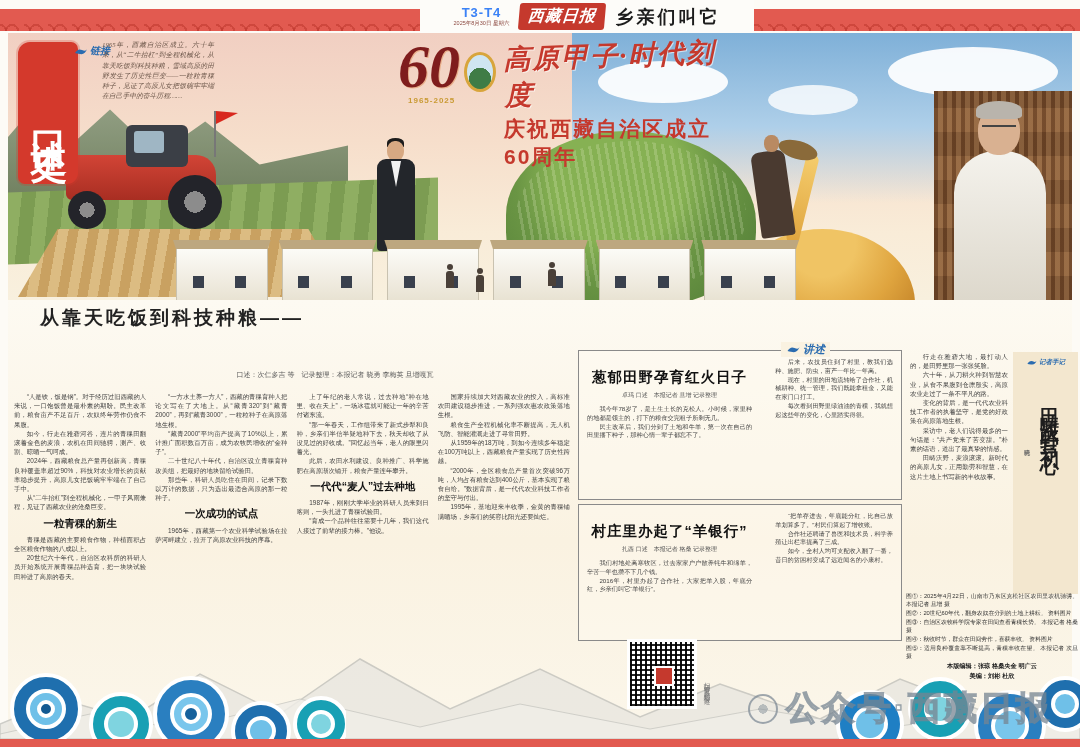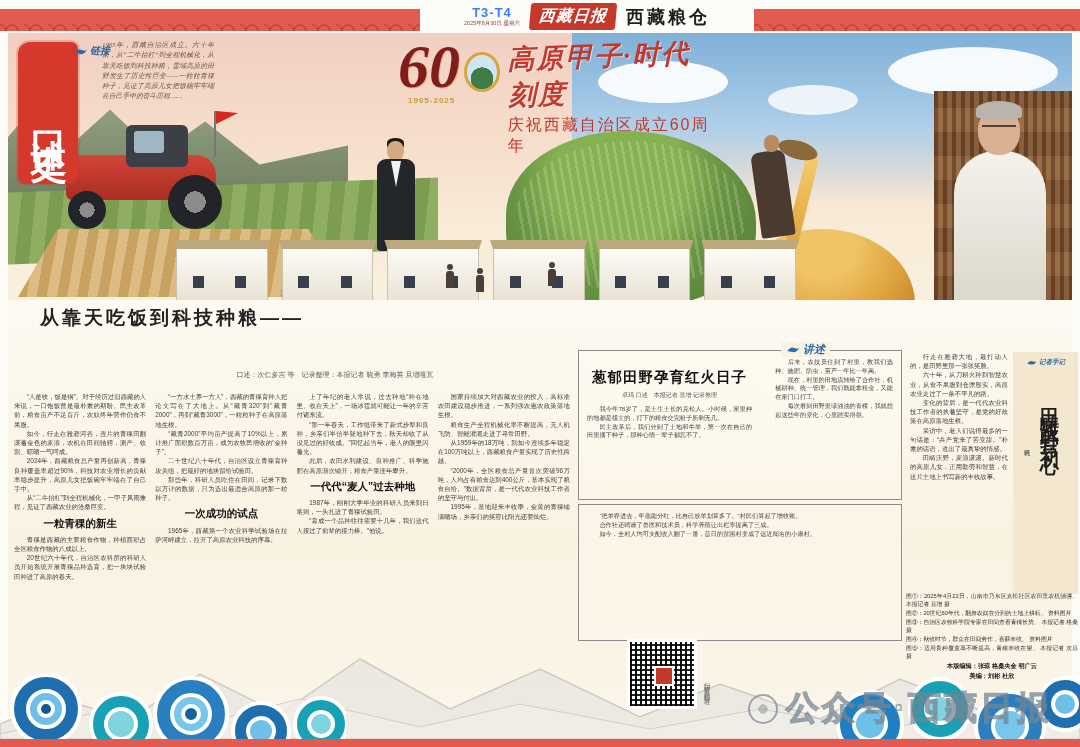--- a/index.html
+++ b/index.html
@@ -100,21 +100,21 @@
 
   
   .emblem{position:absolute;left:398px;top:38px;width:320px;z-index:4;display:flex;align-items:flex-start;gap:4px;}
   .em-num{font-size:62px;line-height:56px;font-weight:900;font-style:italic;color:#7f1d1d;font-family:"Liberation Serif",serif;text-shadow:1px 1px 0 #e9b08c;}
   .em-badge{width:34px;height:34px;margin-top:14px;border-radius:50%;border:3px solid #d8a53c;
     background:radial-gradient(circle at 50% 70%,#3f7c46 0 40%,#cfe6f2 41% 100%);}
   .em-years{position:absolute;left:10px;top:58px;font-size:8px;color:#c99a33;font-weight:bold;letter-spacing:1px;}
   .em-right{margin-left:4px;}
   .em-title{font-size:27px;font-weight:900;color:#c5392d;font-family:"Liberation Serif",serif;font-style:italic;
     letter-spacing:2px;transform:rotate(-2deg);text-shadow:1px 1px 0 rgba(255,255,255,.6);}
-  .em-sub{font-size:16px;font-weight:400;color:#c5392d;letter-spacing:2px;margin-top:5px;}
+  .em-sub{font-size:21px;font-weight:700;color:#c5392d;letter-spacing:2px;margin-top:5px;}
 
   
   .kicker{position:absolute;left:40px;top:305px;font-size:19px;font-weight:900;color:#222;letter-spacing:3px;z-index:2;}
   .main-title{position:absolute;left:92px;top:322px;width:486px;text-align:center;font-size:41px;font-weight:900;
     color:#121212;letter-spacing:1px;z-index:2;}
   .byline{position:absolute;left:92px;top:370px;width:486px;text-align:center;font-size:7px;color:#5a5a5a;z-index:2;}
 
   
   .cols{position:absolute;left:14px;top:392px;width:556px;height:246px;display:flex;gap:9px;z-index:2;}
   .col{flex:1;overflow:hidden;font-size:6.4px;line-height:9.2px;color:#3f3f3f;text-align:justify;}
@@ -170,21 +170,21 @@
 <div id="page">
   <div id="content-bg"></div>
   <div class="top-strip"></div>
 
   <div class="hdr">
     <div class="pagebox">
       <div class="pageno">T3-T4</div>
       <div class="dateline">2025年8月30日 星期六</div>
     </div>
     <div class="masthead">西藏日报</div>
-    <div class="section-title">西藏粮仓</div>
+    <div class="section-title">乡亲们叫它</div>
   </div>
 
   <div class="collage">
     <div class="sky"></div>
     <div class="cloud c1"></div>
     <div class="cloud c2"></div>
     <div class="cloud c3"></div>
     <div class="mtn-left"></div>
     <div class="field"></div>
     <div class="furrows"></div>
@@ -305,20 +305,28 @@
         </div>
         <div class="story-right">
             <p>后来，农技员住到了村里，教我们选种、施肥、防虫，亩产一年比一年高。</p>
             <p>现在，村里的田地流转给了合作社，机械耕种、统一管理，我们既能拿租金，又能在家门口打工。</p>
             <p>每次看到田野里绿油油的青稞，我就想起这些年的变化，心里踏实得很。</p>
           </div>
       </div>
     </div>
     <div class="story story-2">
       <div class="story-inner">
+        <div class="story-left">
+          <h3>村庄里办起了“羊银行”</h3>
+          <div class="story-byline">扎西 口述　本报记者 格桑 记录整理</div>
+          <div>
+              <p>我们村地处高寒牧区，过去家家户户散养牦牛和绵羊，辛苦一年也攒不下几个钱。</p>
+              <p>2016年，村里办起了合作社，大家把羊入股，年底分红，乡亲们叫它“羊银行”。</p>
+            </div>
+        </div>
         <div class="story-right">
             <p>“把羊存进去，年底能分红，比自己放羊划算多了。”村民们算起了增收账。</p>
             <p>合作社还聘请了兽医和技术员，科学养殖让出栏率提高了三成。</p>
             <p>如今，全村人均可支配收入翻了一番，昔日的贫困村变成了远近闻名的小康村。</p>
           </div>
       </div>
     </div>
   </div>
 
   <div class="essay">

